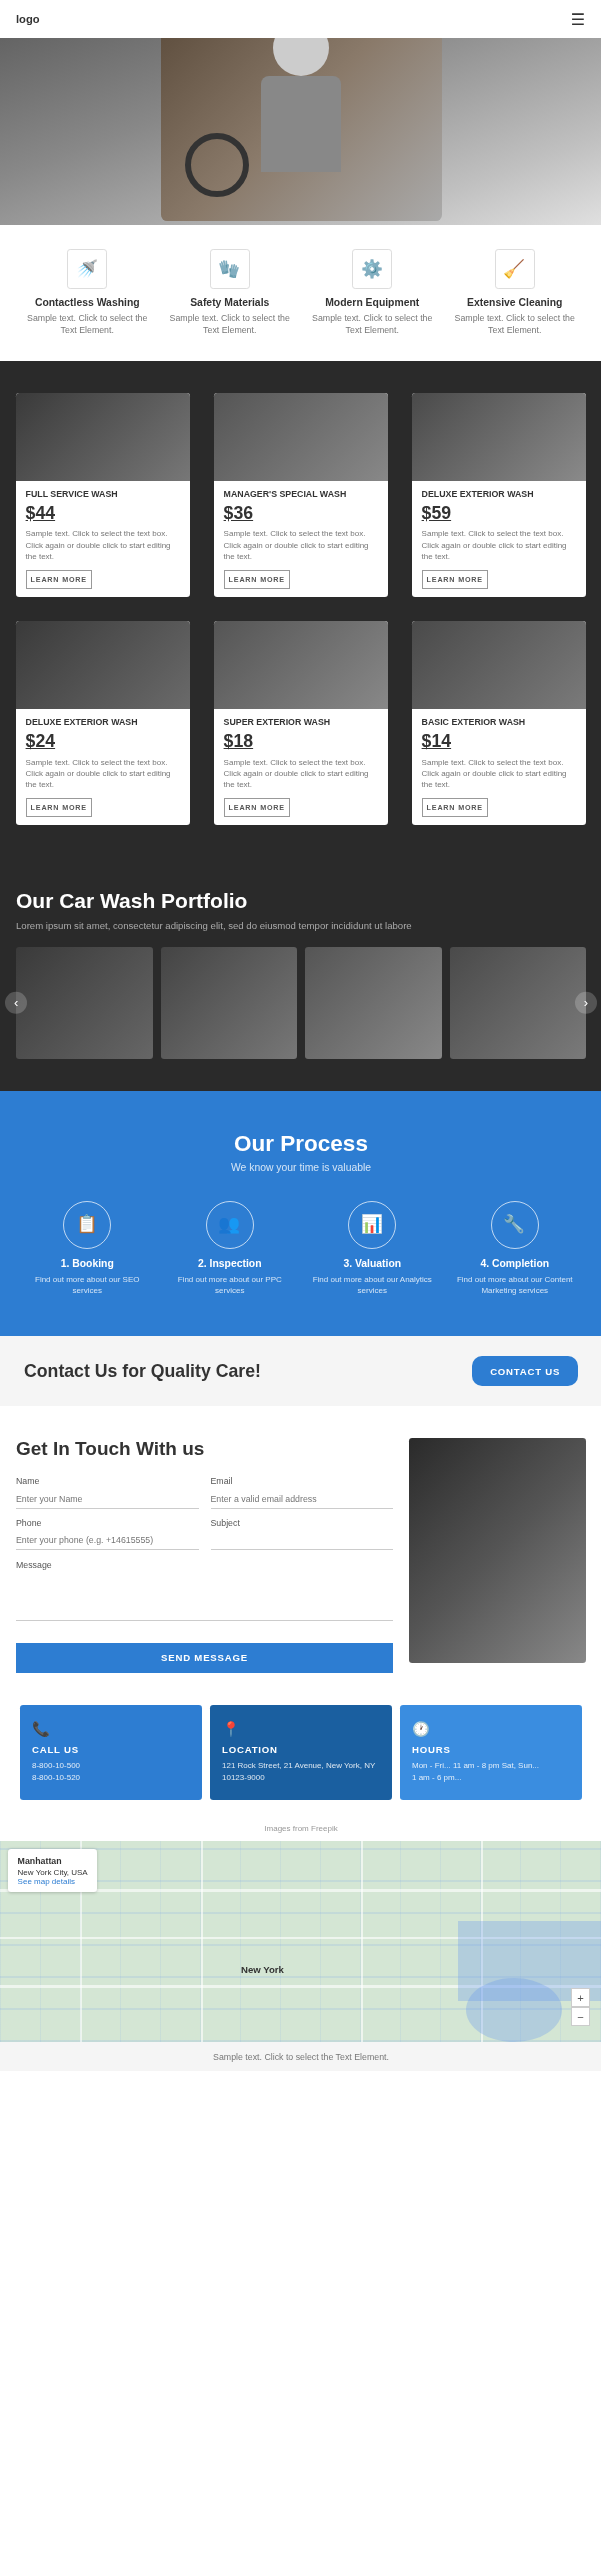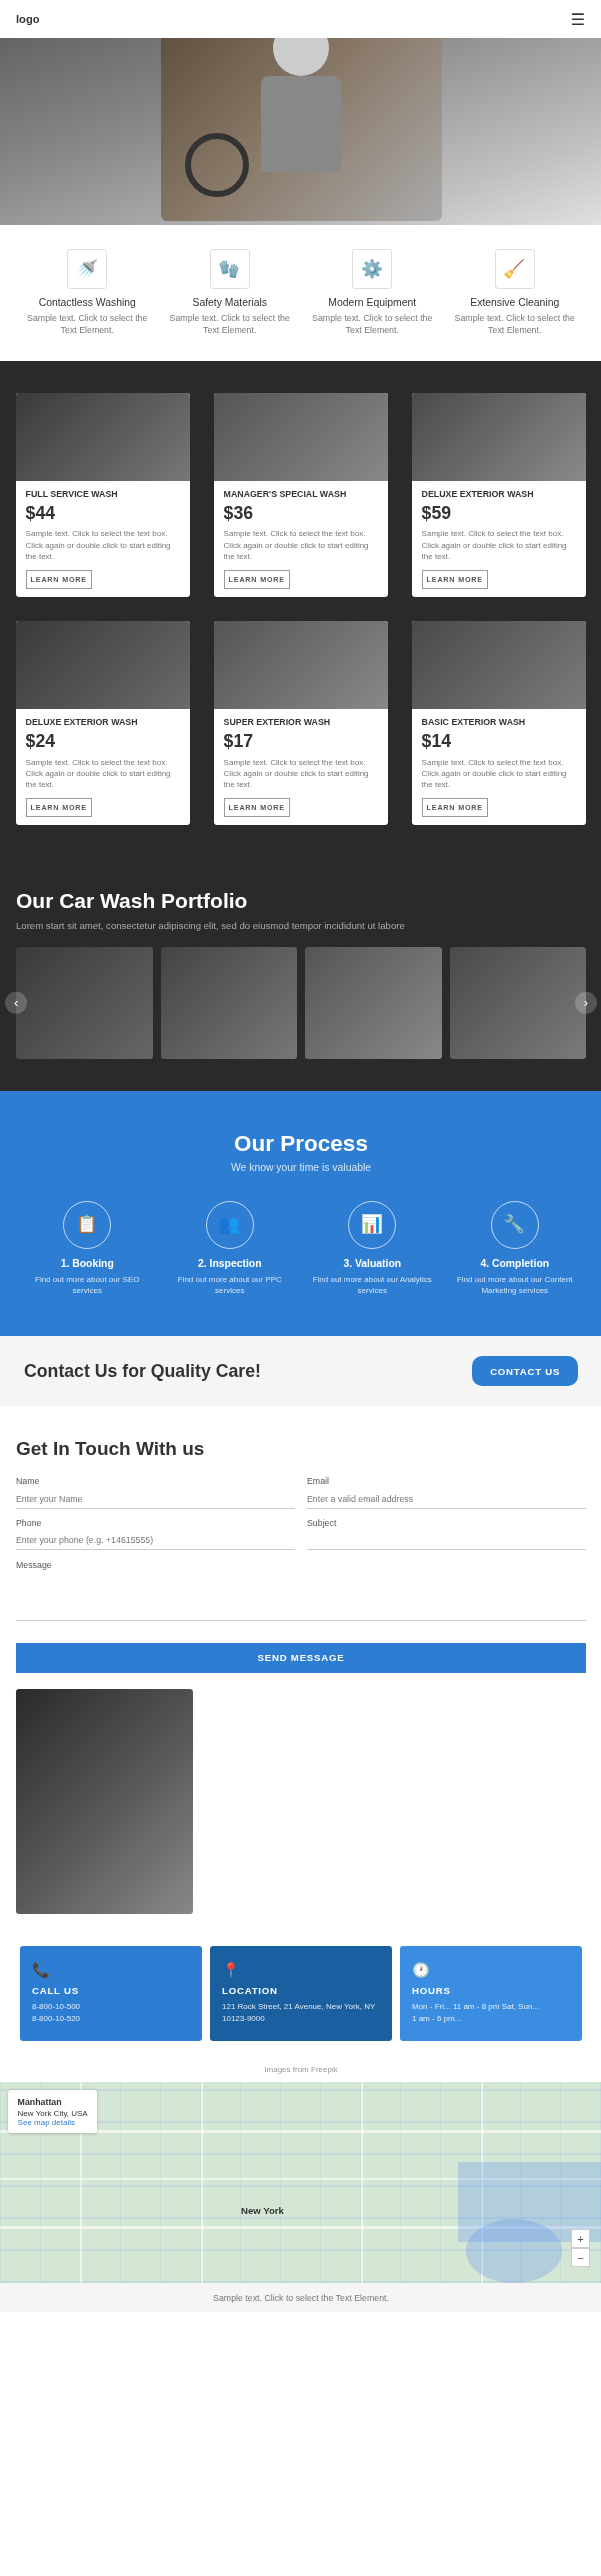--- a/index.html
+++ b/index.html
@@ -49,21 +49,21 @@
       border-radius: 3.2px;
       margin: 0 auto 8px;
       display: flex;
       align-items: center;
       justify-content: center;
       font-size: 17.7px;
       color: #555;
     }
     .feature-title {
       font-size: 10.4px;
-      font-weight: normal;
+      font-weight: bold;
       color: #333;
       margin-bottom: 4px;
     }
     .feature-desc {
       font-size: 8.8px;
       color: #777;
       line-height: 1.4;
     }
 
     
@@ -109,20 +109,21 @@
       font-weight: bold;
       color: #333;
       text-transform: uppercase;
       margin-bottom: 4px;
     }
     .service-price {
       font-size: 17.7px;
       font-weight: bold;
       color: #333;
       margin-bottom: 4.8px;
+      text-decoration: underline;
     }
     .service-desc {
       font-size: 8px;
       color: #777;
       line-height: 1.4;
       margin-bottom: 8px;
     }
     .learn-more-btn {
       display: block;
       text-align: center;
@@ -266,21 +267,20 @@
       letter-spacing: 0.8px;
       cursor: pointer;
       border-radius: 10px;
     }
 
     
     .contact-section {
       padding: 32px 16px;
       display: flex;
       gap: 16px;
-      flex-direction: column;
     }
     .contact-form-area {
       flex: 1;
     }
     .contact-title {
       font-size: 19px;
       font-weight: bold;
       color: #333;
       margin-bottom: 16px;
     }
@@ -558,40 +558,40 @@
         <div class="service-name">DELUXE EXTERIOR WASH</div>
         <div class="service-price">$24</div>
         <div class="service-desc">Sample text. Click to select the text box. Click again or double click to start editing the text.</div>
         <button class="learn-more-btn">LEARN MORE</button>
       </div>
     </div>
       <div class="service-card">
       <div class="service-img img5"></div>
       <div class="service-body">
         <div class="service-name">SUPER EXTERIOR WASH</div>
-        <div class="service-price">$17</div>
+        <div class="service-price">$18</div>
         <div class="service-desc">Sample text. Click to select the text box. Click again or double click to start editing the text.</div>
         <button class="learn-more-btn">LEARN MORE</button>
       </div>
     </div>
       <div class="service-card">
       <div class="service-img img6"></div>
       <div class="service-body">
         <div class="service-name">BASIC EXTERIOR WASH</div>
         <div class="service-price">$14</div>
         <div class="service-desc">Sample text. Click to select the text box. Click again or double click to start editing the text.</div>
         <button class="learn-more-btn">LEARN MORE</button>
       </div>
     </div>
     </div>
 </section>
 
 <section class="portfolio">
   <h2 class="portfolio-title">Our Car Wash Portfolio</h2>
-  <p class="portfolio-subtitle">Lorem start sit amet, consectetur adipiscing elit, sed do eiusmod tempor incididunt ut labore</p>
+  <p class="portfolio-subtitle">Lorem ipsum sit amet, consectetur adipiscing elit, sed do eiusmod tempor incididunt ut labore</p>
   <div class="portfolio-carousel">
     <button class="carousel-btn prev">‹</button>
     <div class="portfolio-images">
       <div class="portfolio-img p1"></div>
       <div class="portfolio-img p2"></div>
       <div class="portfolio-img p3"></div>
       <div class="portfolio-img p4"></div>
     </div>
     <button class="carousel-btn next">›</button>
   </div>

